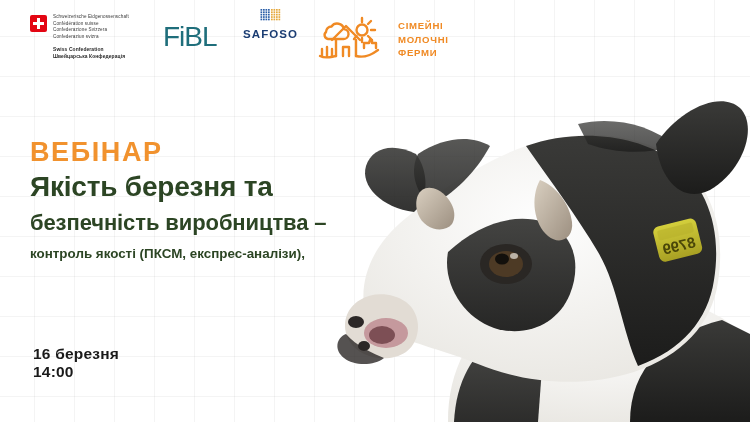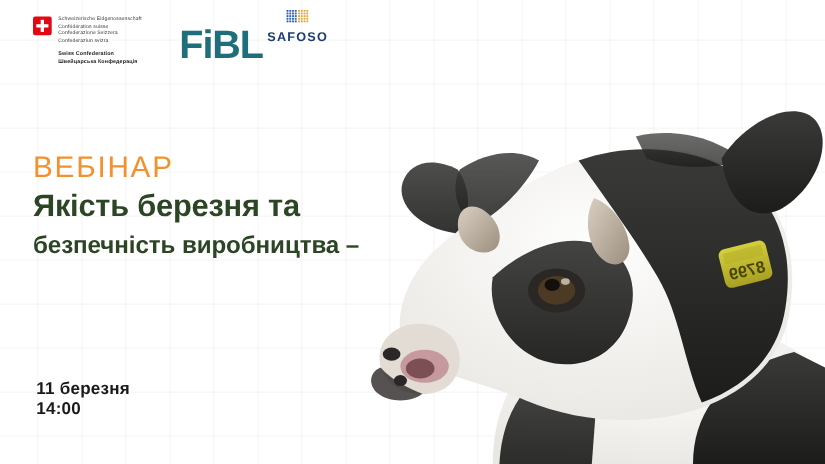--- a/index.html
+++ b/index.html
@@ -56,21 +56,21 @@
   .swiss-text { line-height:1.42; }
   .swiss-text .ln {
     font-size:4.6px; color:#3b3b3b; letter-spacing:0.12px; white-space:nowrap;
   }
   .swiss-text .bold-group { margin-top:7px; }
   .swiss-text .ln.b { font-weight:bold; color:#262626; font-size:4.9px; }
 
   
   .fibl-logo {
     position:absolute; left:163px; top:23px;
-    font-size:36px; font-weight:bold; color:#1F6E7B;
+    font-size:28px; font-weight:normal; color:#1F6E7B;
     letter-spacing:-1px; line-height:1;
   }
 
   
   .safoso-logo { position:absolute; left:243px; top:9px; text-align:center; }
   .safoso-mark { width:22px; height:17px; margin:0 auto 3px; display:block; }
   .safoso-word {
     font-size:11.5px; font-weight:bold; color:#1B3D73;
     letter-spacing:1.1px; line-height:1;
   }
@@ -90,21 +90,21 @@
     z-index:2;
   }
   .cow-svg { width:100%; height:100%; display:block; }
 
   
   .copy {
     position:absolute; left:30px; top:138px;
     z-index:5; width:400px;
   }
   .kicker {
-    font-size:27px; font-weight:normal; color:#F1922E;
+    font-size:27px; font-weight:bold; color:#F1922E;
     letter-spacing:1.6px; line-height:1.05; margin-bottom:5px;
   }
   .title-1 {
     font-size:28px; font-weight:bold; color:#2C4524;
     letter-spacing:-0.2px; line-height:1.16;
   }
   .title-2 {
     font-size:22px; font-weight:bold; color:#2C4524;
     letter-spacing:-0.1px; line-height:1.2; margin-top:6px;
   }
@@ -194,20 +194,50 @@
             <rect x="18.5" y="7.2" width="1.7" height="1.7"></rect>
           <rect x="11" y="9.6" width="1.7" height="1.7"></rect>
             <rect x="13.5" y="9.6" width="1.7" height="1.7"></rect>
             <rect x="16" y="9.6" width="1.7" height="1.7"></rect>
             <rect x="18.5" y="9.6" width="1.7" height="1.7"></rect>
         </g>
       </svg>
       <div class="safoso-word">SAFOSO</div>
     </div>
 
+    <div class="farms-logo">
+      <svg class="farms-mark" viewBox="0 0 78 55">
+        <g fill="none" stroke="#F08A24" stroke-width="2.4" stroke-linecap="round" stroke-linejoin="round">
+
+          <path d="M50 10 L50 6 M56 12 L59 9 M59 18 L63 18 M56 24 L59 27 M50 26 L50 30 M44.5 24 L42 27"></path>
+          <circle cx="50" cy="18" r="5.5"></circle>
+
+          <path d="M14 20 a5.5 5.5 0 0 1 5.5 -5.5 a7 7 0 0 1 12.5 2.5 a5 5 0 0 1 -1 10 L16 27 a4 4 0 0 1 -2 -7 Z"></path>
+
+          <path d="M20 28 L34 14 L48 28"></path>
+
+          <path d="M24 28 L24 44 M44 28 L44 44"></path>
+
+          <path d="M31 44 L31 35 L37 35 L37 44"></path>
+
+          <path d="M44 44 C52 46 58 44 66 38"></path>
+
+          <path d="M8 44 C14 47 18 45 24 44"></path>
+
+          <path d="M10 44 L10 37 M15 44 L15 35 M20 44 L20 37"></path>
+
+          <path d="M52 36 L52 31 L57 31 L58 28 L60 28 L60 31 L64 31 L64 36"></path>
+        </g>
+      </svg>
+      <div class="farms-word">
+        <div>СІМЕЙНІ</div>
+        <div>МОЛОЧНІ</div>
+        <div>ФЕРМИ</div>
+      </div>
+    </div>
   </div>
 
   <div class="cow-wrap">
     <svg class="cow-svg" viewBox="0 0 420 384">
       <defs>
         <radialGradient id="hair" cx="50%" cy="35%" r="70%">
           <stop offset="0%" stop-color="#fefefe"></stop>
           <stop offset="100%" stop-color="#e9e7e2"></stop>
         </radialGradient>
         <linearGradient id="blk" x1="0" y1="0" x2="0" y2="1">
@@ -275,23 +305,24 @@
       <path d="M16 296 C6 300 4 312 14 320 C24 328 44 328 54 320
                C44 316 26 308 16 296 Z" fill="#2b2726" opacity="0.8"></path>
     </svg>
   </div>
 
   <div class="copy">
     <div class="kicker">ВЕБІНАР</div>
     <div class="title-1">Якість березня та</div>
     <div class="title-2">безпечність виробництва –</div>
     <div class="sub">
+      <div>контроль якості (ПКСМ, експрес-аналізи),</div>
     </div>
   </div>
 
   <div class="meeting-row">
     <div class="when">
-      <div class="date">11 березня</div>
+      <div class="date">16 березня</div>
       <div class="time">14:00</div>
     </div>
   </div>
 
 </div>
 
 </body></html>

